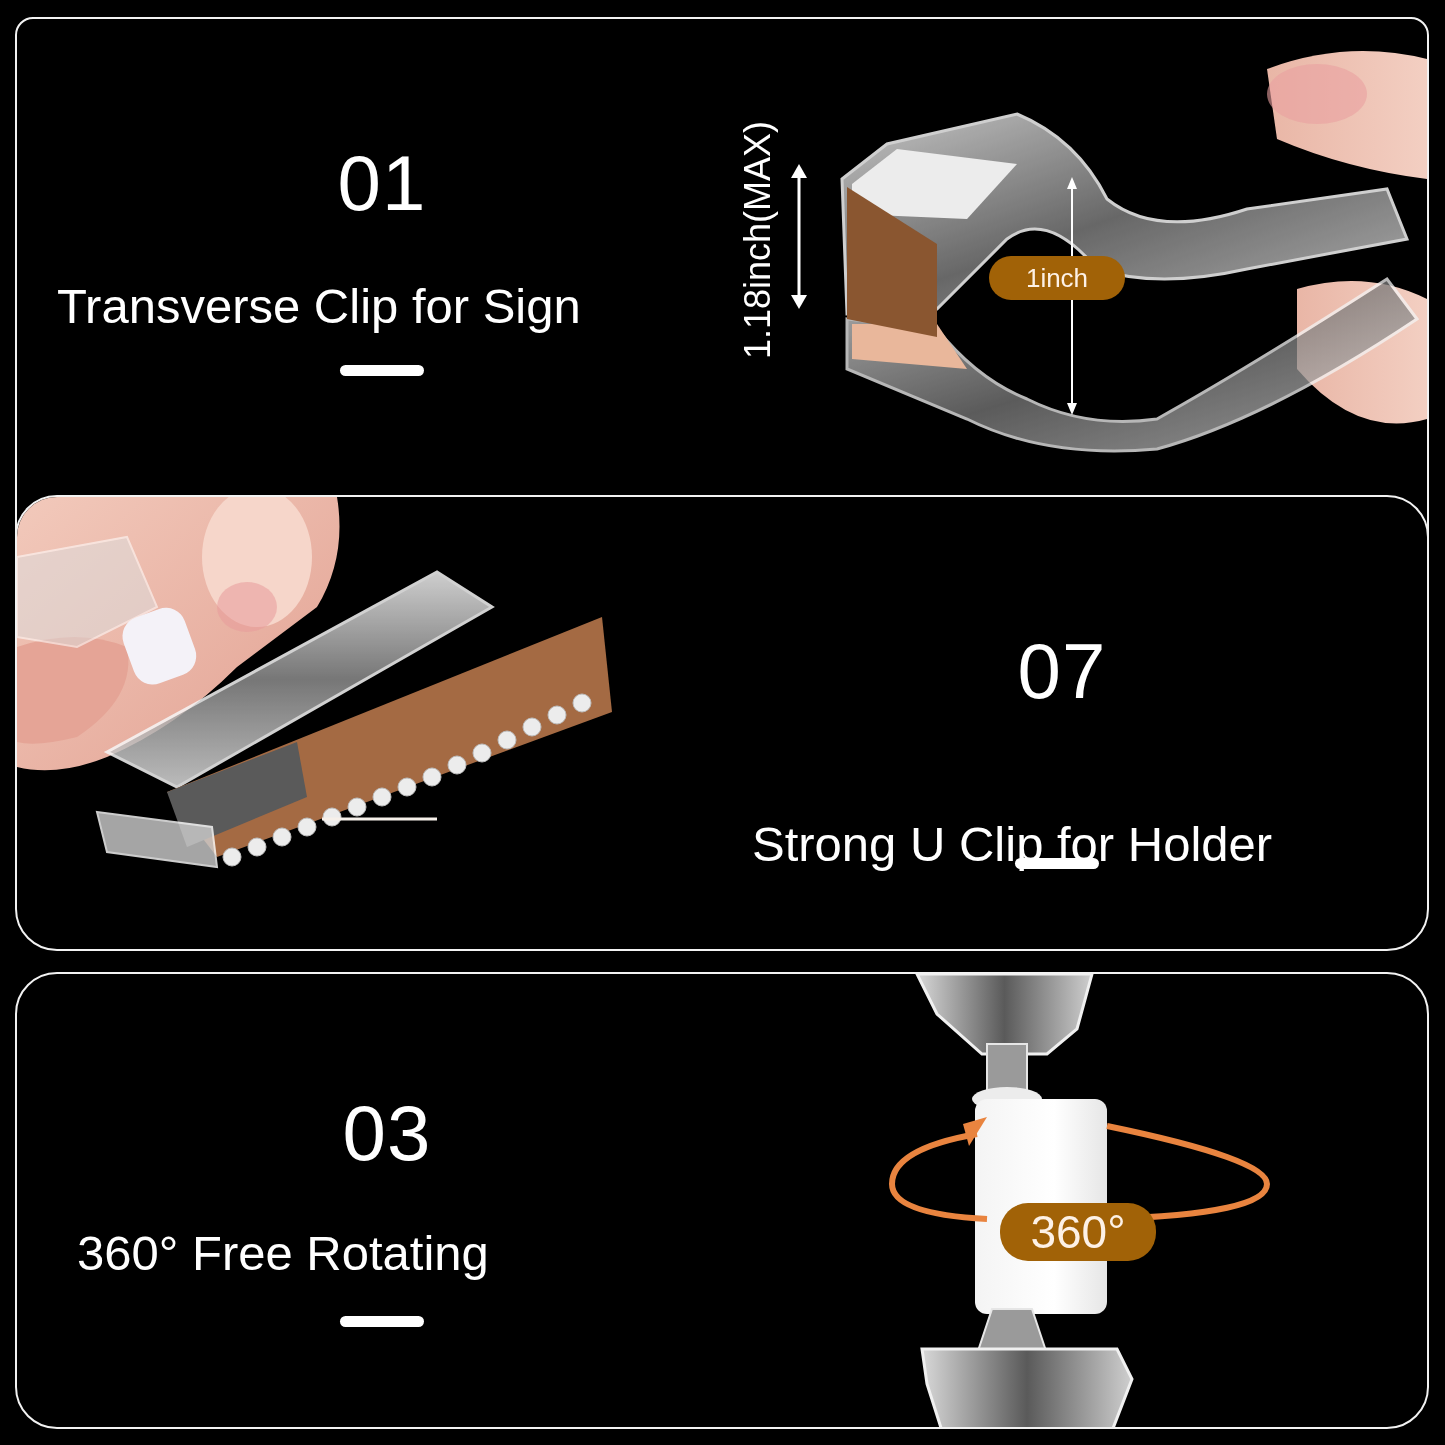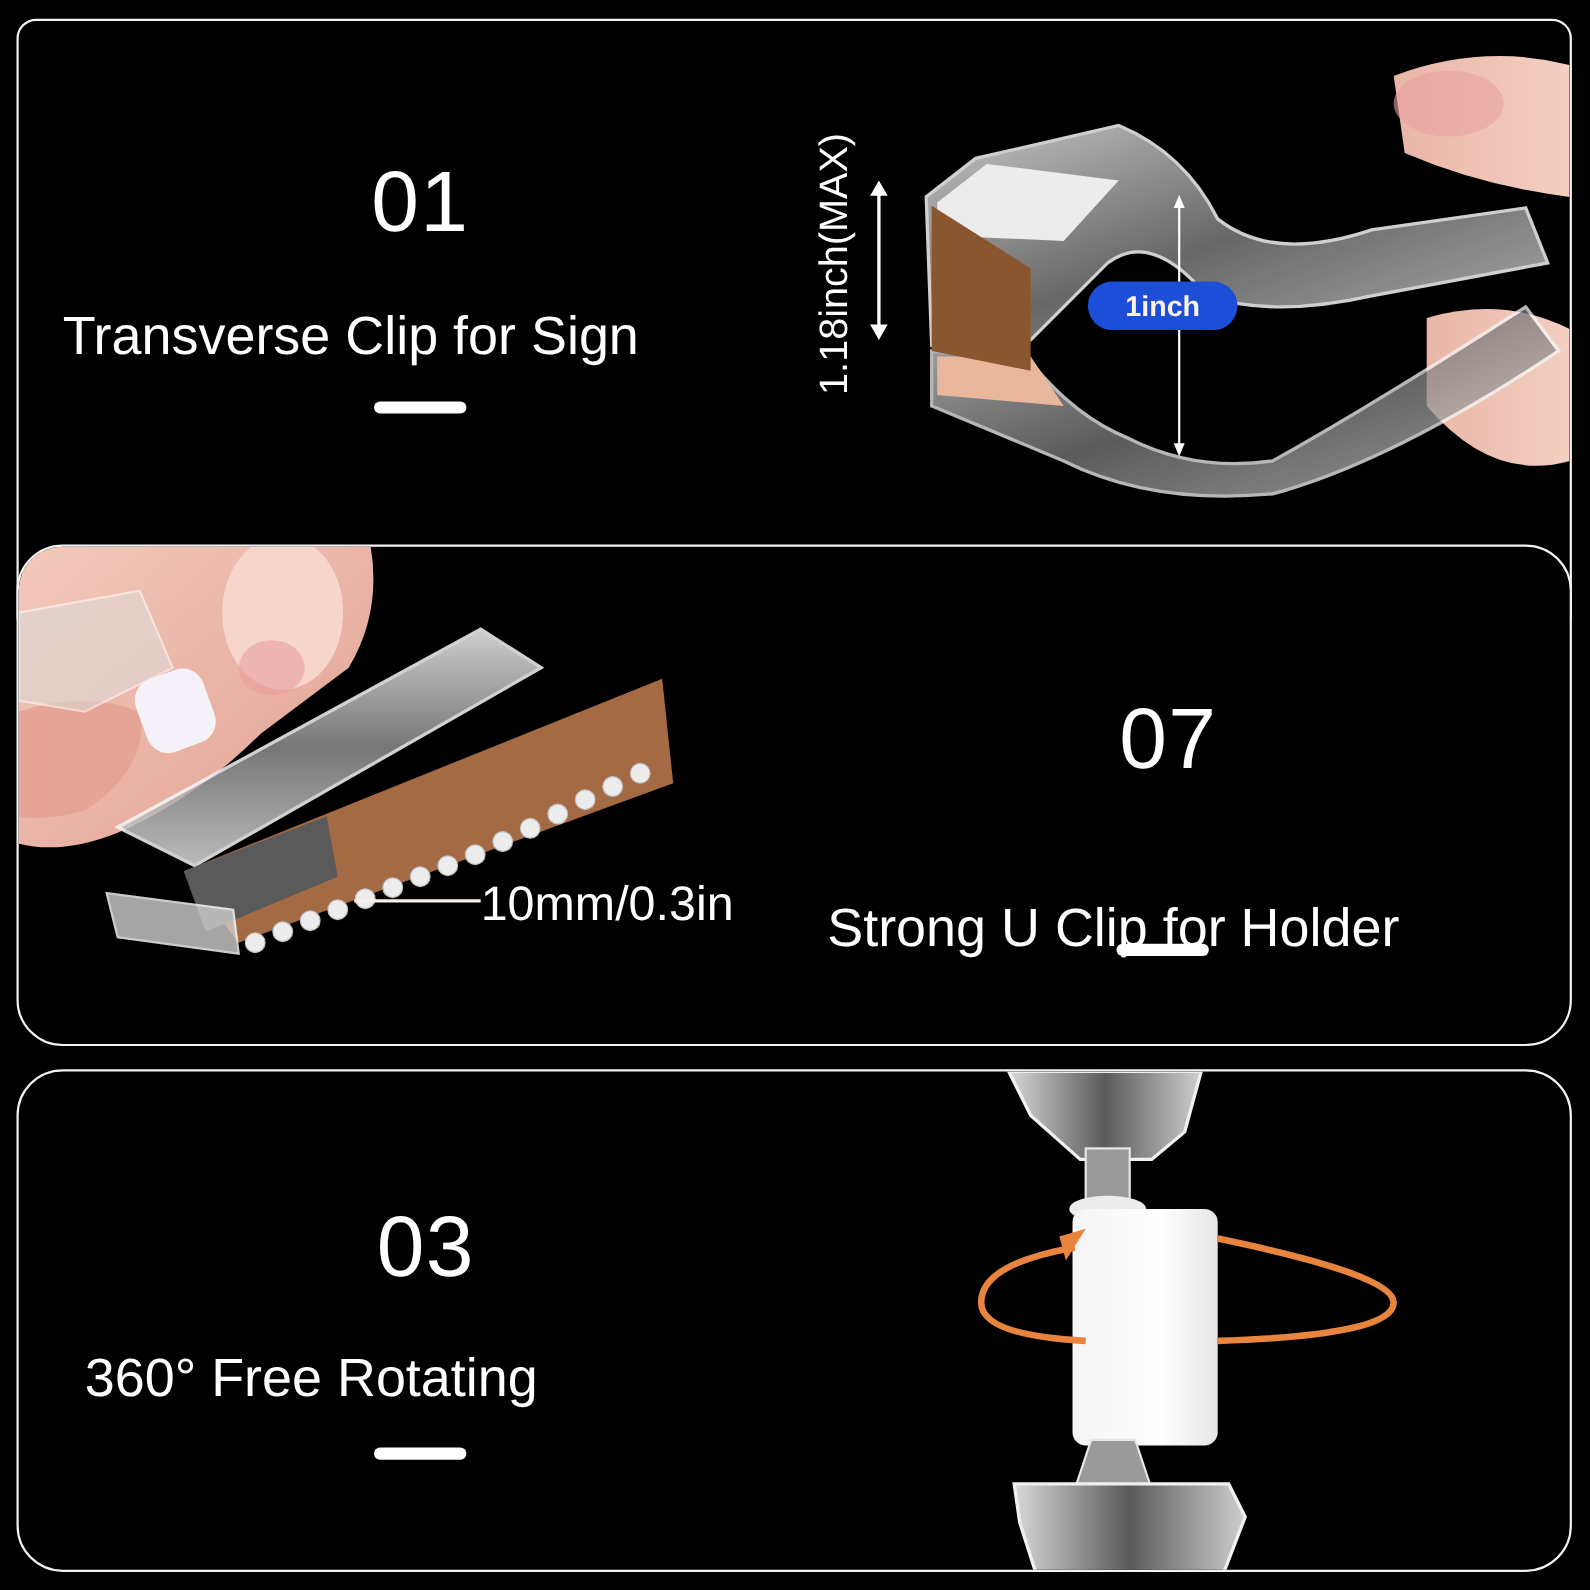--- a/index.html
+++ b/index.html
@@ -7,21 +7,21 @@
   .panel{position:absolute;left:15px;width:1414px;border:2.5px solid #f2f2f2;border-radius:42px;background:#000;overflow:hidden;box-sizing:border-box;}
   #p1{top:17px;height:562px;border-radius:18px;}
   #p2{top:495px;height:456px;}
   #p3{top:972px;height:457px;}
   .num{position:absolute;font-size:78px;line-height:1;text-align:center;letter-spacing:1px;}
   .title{position:absolute;font-size:49px;line-height:1;text-align:left;white-space:nowrap;}
   .bar{position:absolute;width:84px;height:11px;border-radius:6px;background:#fff;}
   .photo{position:absolute;}
   svg{display:block;}
   .vlabel{position:absolute;font-size:36px;white-space:nowrap;transform-origin:left top;transform:rotate(-90deg);}
-  .pill{position:absolute;background:#1d4ed8;color:#fdf1e6;border-radius:22px;text-align:center;font-weight:bold;}
+  .pill{position:absolute;background:#a16207;color:#fdf1e6;border-radius:22px;text-align:center;}
   .dimtext{position:absolute;font-size:44px;white-space:nowrap;}
 </style>
 </head>
 <body>
 
 <div class="panel" id="p1">
   <div class="num" style="left:280px;top:125px;width:170px;">01</div>
   <div class="title" style="left:40px;top:263px;width:650px;">Transverse Clip for Sign</div>
   <div class="bar" style="left:323px;top:346px;"></div>
 
@@ -115,21 +115,20 @@
           <circle cx="465" cy="256" r="9"></circle>
           <circle cx="490" cy="243" r="9"></circle>
         <circle cx="515" cy="230" r="9"></circle>
           <circle cx="540" cy="218" r="9"></circle>
           <circle cx="565" cy="206" r="9"></circle>
       </g>
 
       <line x1="305" y1="322" x2="420" y2="322" stroke="#f6f0ea" stroke-width="3"></line>
     </svg>
   </div>
-  <div class="dimtext" style="left:420px;top:300px;">10mm/0.3in</div>
 
   <div class="num" style="left:960px;top:135px;width:170px;">07</div>
   <div class="title" style="left:735px;top:275px;width:620px;margin-top:48px;">Strong U Clip for Holder</div>
   <div class="bar" style="left:998px;top:361px;"></div>
 </div>
 
 <div class="panel" id="p3">
   <div class="num" style="left:285px;top:120px;width:170px;">03</div>
   <div class="title" style="left:60px;top:255px;width:610px;">360° Free Rotating</div>
   <div class="bar" style="left:323px;top:342px;"></div>
@@ -158,13 +157,14 @@
 
       <path d="M145,335 L185,335 L200,380 L130,380 Z" fill="#9a9a9a" stroke="#e6e6e6" stroke-width="2"></path>
 
       <path d="M75,375 L270,375 L285,405 L265,457 L95,457 L80,410 Z" fill="url(#clr3)" stroke="#f0f0f0" stroke-width="3"></path>
 
       <path d="M260,152 Q420,185 420,210 Q420,240 260,245" fill="none" stroke="#e9843f" stroke-width="6"></path>
       <path d="M140,245 Q45,240 45,210 Q45,175 130,160" fill="none" stroke="#e9843f" stroke-width="6"></path>
       <polygon points="136,143 112,150 118,172" fill="#e9843f" transform="translate(4,0)"></polygon>
     </svg>
   </div>
+  <div class="pill" style="left:983px;top:229px;width:156px;height:58px;line-height:58px;font-size:46px;border-radius:28px;">360°</div>
 </div>
 
 </body></html>

